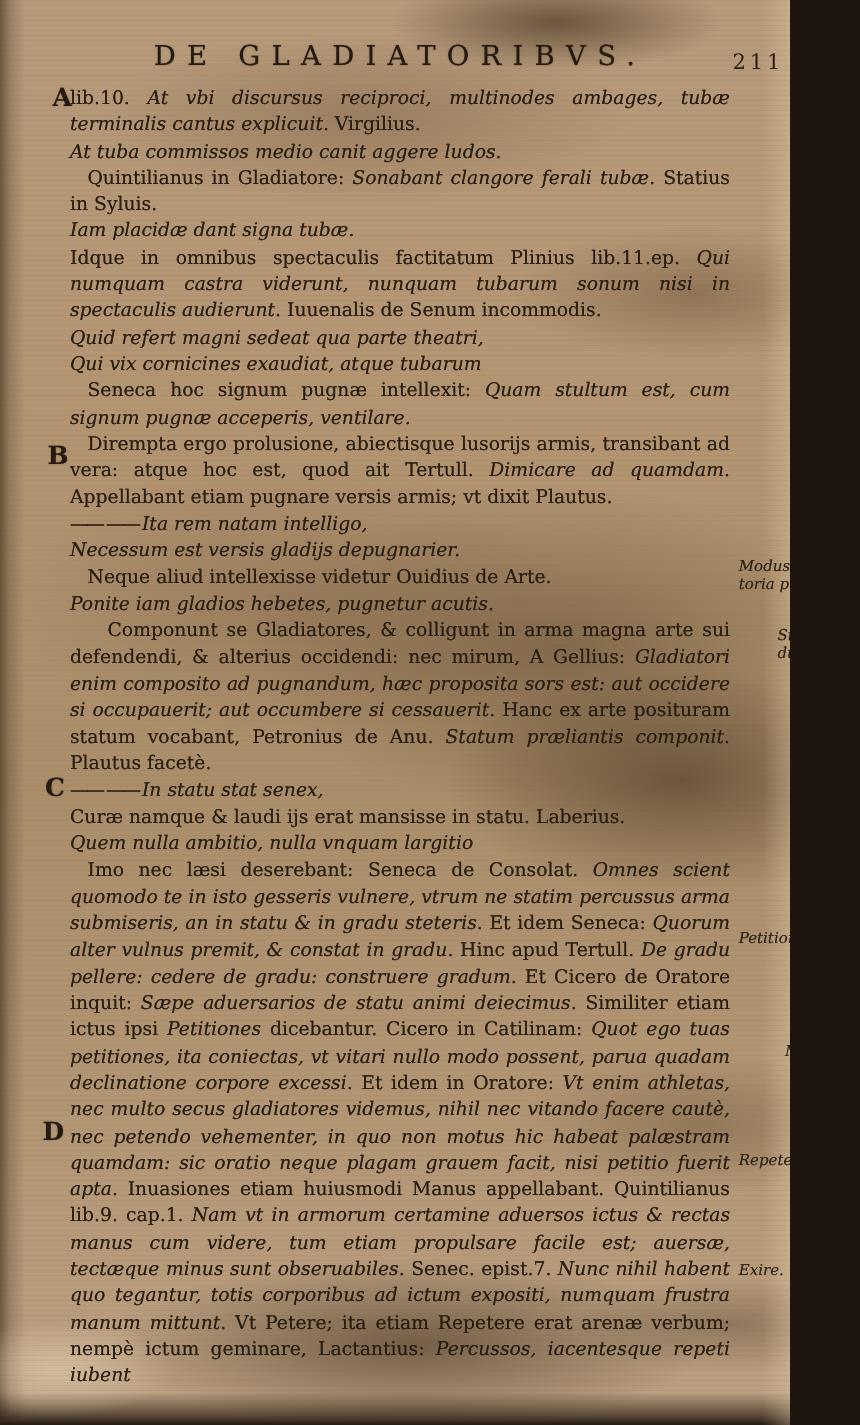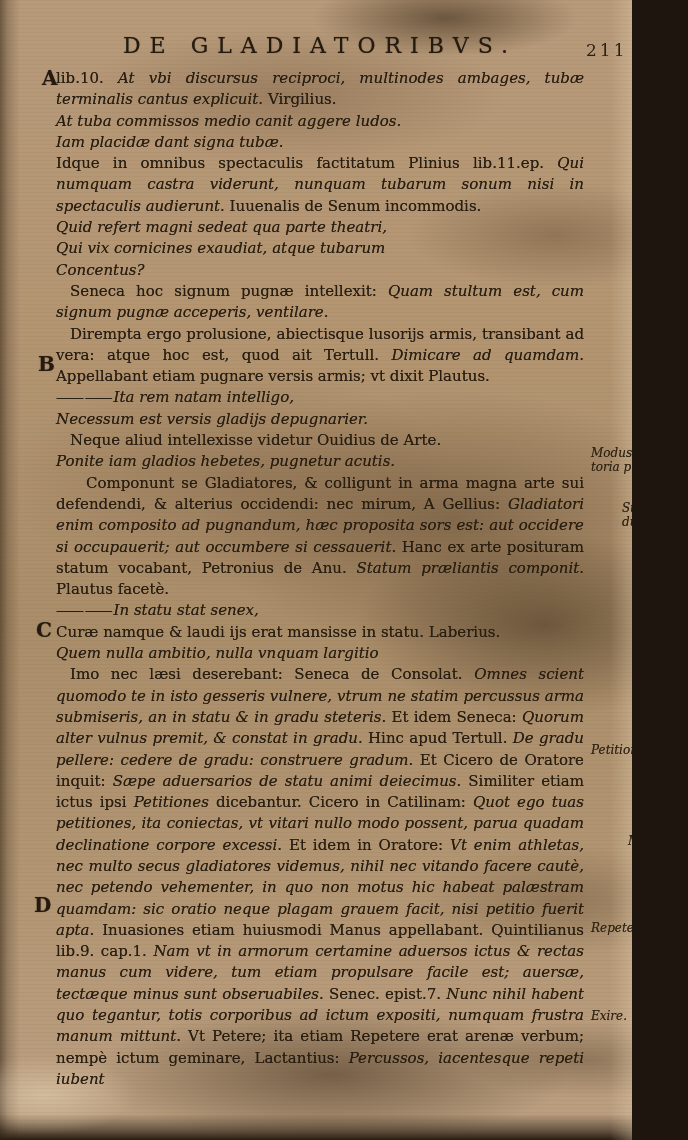--- a/index.html
+++ b/index.html
@@ -90,25 +90,25 @@
   <div class="sidenote" style="top:447px;">Modus gladia- toria pugnæ.</div>
   <div class="sidenote" style="top:502px;margin-left:31px;">Status seu gra- dus positio.</div>
   <div class="sidenote" style="top:744px;">Petitiones.</div>
   <div class="sidenote" style="top:835px;margin-left:37px;">Manus.</div>
   <div class="sidenote" style="top:922px;">Repetere.</div>
   <div class="sidenote" style="top:1010px;">Exire.</div>
 
   <div class="textblock">
     <p><span class="">lib.10. </span><span class="it">At vbi discursus reciproci, multinodes ambages, tubæ terminalis cantus explicuit</span><span class="">. Virgilius.</span></p>
     <p class="verse v158"><span class="it">At tuba commissos medio canit aggere ludos.</span></p>
+    <p class="ind"><span class="">Quintilianus in Gladiatore: </span><span class="it">Sonabant clangore ferali tubæ</span><span class="">. Statius in Syluis.</span></p>
     <p class="verse v54"><span class="it">Iam placidæ dant signa tubæ.</span></p>
     <p><span class="">Idque in omnibus spectaculis factitatum Plinius lib.11.ep. </span><span class="it">Qui numquam castra viderunt, nunquam tubarum sonum nisi in spectaculis audierunt</span><span class="">. Iuuenalis de Senum incommodis.</span></p>
     <p class="verse v158"><span class="it">Quid refert magni sedeat qua parte theatri,</span></p>
     <p class="verse v158"><span class="it">Qui vix cornicines exaudiat, atque tubarum</span></p>
-    <p class="verse v158"><span class="it">Concentus?</span></p>
     <p class="ind"><span class="">Seneca hoc signum pugnæ intellexit: </span><span class="it">Quam stultum est, cum signum pugnæ acceperis, ventilare.</span></p>
     <p class="ind"><span class="">Dirempta ergo prolusione, abiectisque lusorijs armis, transibant ad vera: atque hoc est, quod ait Tertull. </span><span class="it">Dimicare ad quamdam</span><span class="">. Appellabant etiam pugnare versis armis; vt dixit Plautus.</span></p>
     <p class="verse v80"><span class="dash">—— —— </span><span class="it">Ita rem natam intelligo,</span></p>
     <p class="verse v80"><span class="it">Necessum est versis gladijs depugnarier.</span></p>
     <p class="ind"><span class="">Neque aliud intellexisse videtur Ouidius de Arte.</span></p>
     <p class="verse v80"><span class="it">Ponite iam gladios hebetes, pugnetur acutis.</span></p>
     <p class="ind2"><span class="">Componunt se Gladiatores, &amp; colligunt in arma magna arte sui defendendi, &amp; alterius occidendi: nec mirum, A Gellius: </span><span class="it">Gladiatori enim composito ad pugnandum, hæc proposita sors est: aut occidere si occupauerit; aut occumbere si cessauerit</span><span class="">. Hanc ex arte posituram statum vocabant, Petronius de Anu. </span><span class="it">Statum præliantis componit</span><span class="">. Plautus facetè.</span></p>
     <p class="verse v80"><span class="dash">—— —— </span><span class="it">In statu stat senex,</span></p>
     <p><span class="">Curæ namque &amp; laudi ijs erat mansisse in statu. Laberius.</span></p>
     <p class="verse v60"><span class="it">Quem nulla ambitio, nulla vnquam largitio</span></p>

